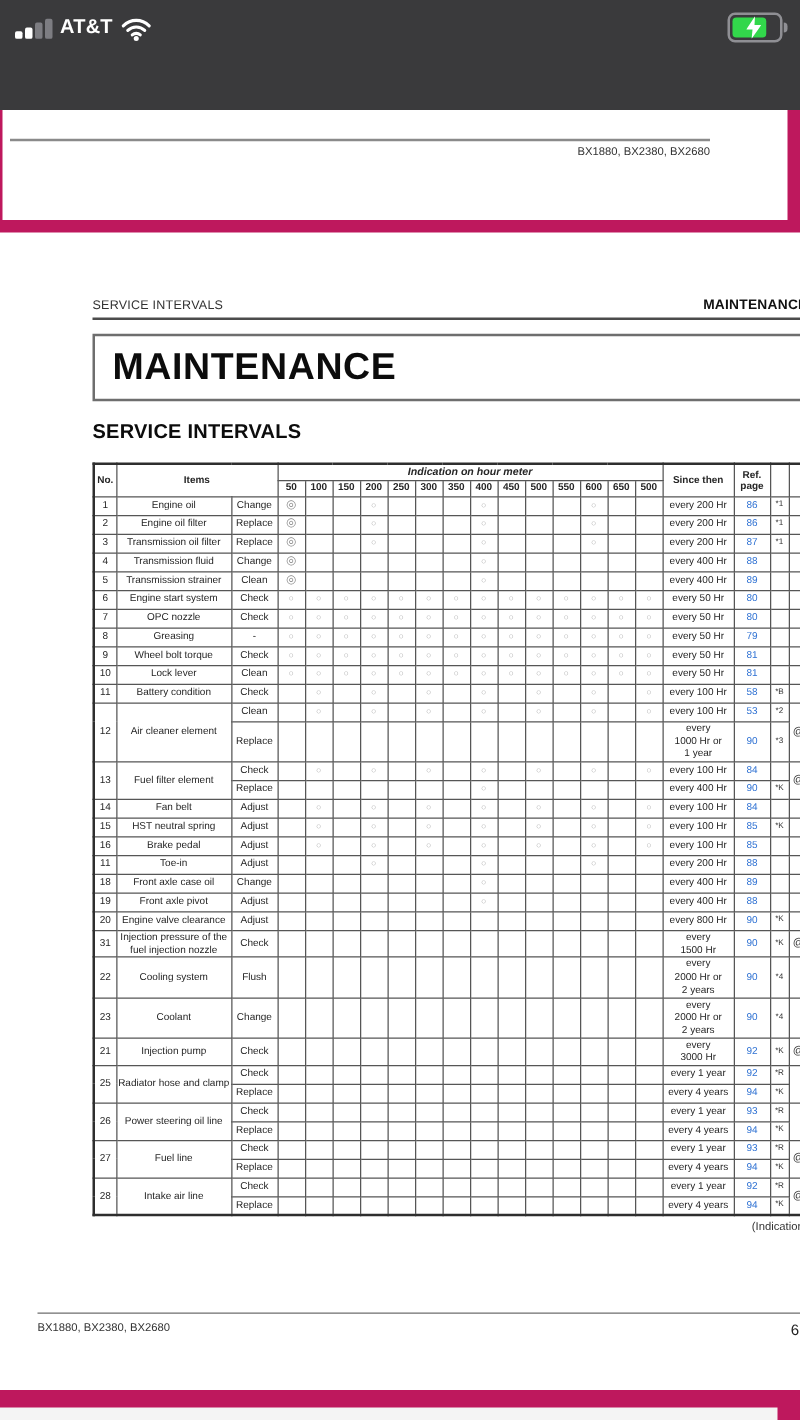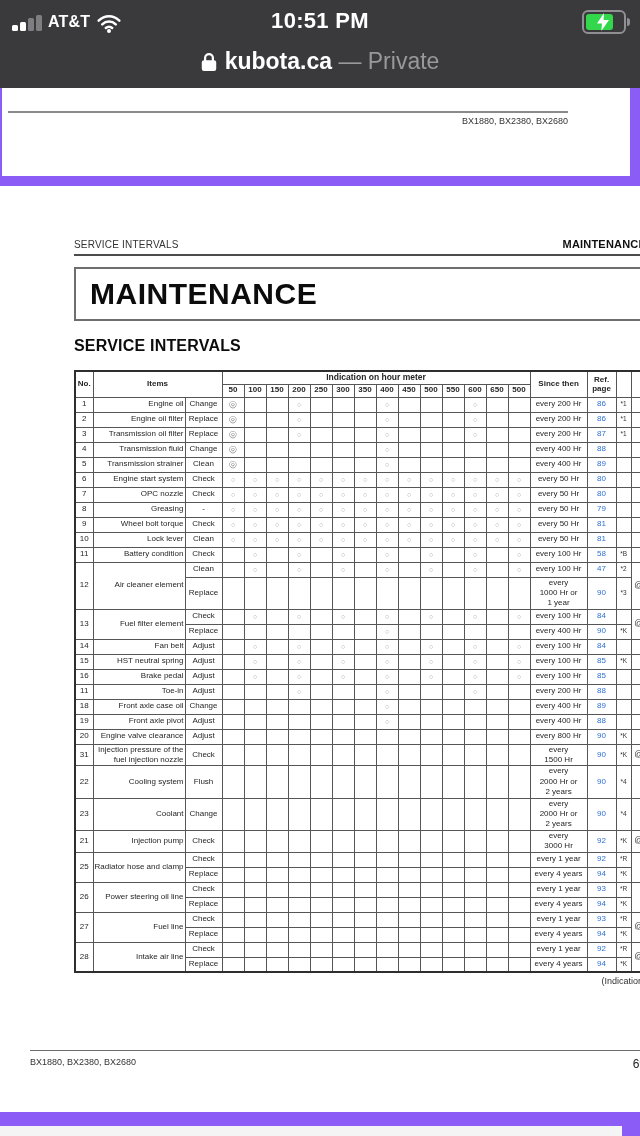--- a/index.html
+++ b/index.html
@@ -18,50 +18,50 @@
   .sb-batt{position:absolute;right:10px;top:10px;display:flex;align-items:center;}
   .batt-body{position:relative;width:40px;height:20px;border:2px solid #8f8f94;border-radius:6px;}
   .batt-fill{position:absolute;left:2px;top:2px;bottom:2px;width:27px;background:#32d74b;border-radius:3px;}
   .batt-bolt{position:absolute;left:13px;top:1px;}
   .batt-nub{width:3px;height:8px;background:#8f8f94;border-radius:0 3px 3px 0;margin-left:1px;}
   .sb-url{position:absolute;left:0;right:0;top:45px;text-align:center;font-size:23px;font-weight:600;color:#fff;line-height:32px;}
   .sb-url .lock{vertical-align:-3px;margin-right:8px;}
   .sb-url .dim{color:#98989d;font-weight:500;}
 
   
-  .pdf{position:absolute;top:88px;left:0;width:640px;height:1048px;background:#8b5cf6;}
+  .pdf{position:absolute;top:88px;left:0;width:640px;height:1048px;background:#be185d;}
   .frag{position:absolute;left:2px;top:0;width:628px;height:88px;background:#fff;}
   .frag-line{position:absolute;left:6px;right:62px;top:23px;border-top:2px solid #8a8a8a;}
   .frag-text{position:absolute;top:28px;right:62px;font-size:9px;color:#333;}
 
   .page{position:absolute;left:0;top:98px;width:622px;height:926px;background:#fff;padding-left:44px;}
   .page-inner{padding:52px 20px 0 30px;}
   .hdr-row{display:flex;justify-content:space-between;align-items:flex-end;border-bottom:2px solid #4c4c4c;padding-bottom:4px;}
   .hdr-left{font-size:10px;color:#333;letter-spacing:0.2px;}
   .hdr-right{font-size:11px;font-weight:700;color:#111;letter-spacing:0.2px;}
   .title-box{margin-top:11px;border:2px solid #6e6e6e;height:50px;display:flex;align-items:center;}
   .title-box .big{font-size:30px;font-weight:700;color:#0c0c0c;letter-spacing:0.5px;padding-left:14px;}
   .sec-head{margin-top:16px;font-size:16px;font-weight:700;color:#0c0c0c;letter-spacing:0.2px;}
 
   
   table.tbl{margin-top:15px;border-collapse:collapse;table-layout:fixed;width:572px;}
   .tbl th,.tbl td{border:1px solid #565656;text-align:center;vertical-align:middle;padding:0 1px;font-size:8px;color:#262626;line-height:1.3;overflow:hidden;}
   .tbl{border:2px solid #2e2e2e;}
   .tbl thead tr{height:13px;}
   .tbl thead th{font-weight:700;font-size:8px;}
-  .tbl thead th.ind{font-size:8.5px;}
+  .tbl thead th.ind{font-size:8.5px;font-style:italic;}
   .tbl thead th.refh{white-space:pre-line;line-height:1.15;}
   .tbl tbody tr{height:15px;}
   td.mark{font-size:7px;color:#a5a5a5;}
   td.mark.big{font-size:9.5px;color:#858585;}
   td.since{white-space:pre-line;font-size:8px;}
   td.ref{color:#2e71d3;}
   td.note{font-size:6.5px;color:#333;padding:0;}
   td.at{font-size:9px;color:#3a3a3a;}
-  td.cell-item{font-size:8px;text-align:right;}
+  td.cell-item{font-size:8px;}
   .continued{text-align:right;font-size:9px;color:#333;margin-top:3px;}
 
   .pm-footer{position:absolute;left:30px;right:20px;top:864px;border-top:1px solid #6e6e6e;padding-top:6px;display:flex;justify-content:space-between;align-items:flex-start;}
   .pm-footer .fl{font-size:9px;color:#333;}
   .pm-footer .fr{font-size:12px;color:#222;}
 
   .page-next{position:absolute;left:0;top:1038px;width:622px;height:10px;background:#f4f4f4;}
 </style>
 </head>
 <body>
@@ -77,35 +77,28 @@
           <i class="b4"></i>
       </span>
       <span class="carrier">AT&amp;T</span>
       <svg class="wifi" width="26" height="19" viewBox="0 0 24 18">
         <path d="M2.2 6.3 C5 3.6 8.3 2.2 12 2.2 C15.7 2.2 19 3.6 21.8 6.3" fill="none" stroke="#fff" stroke-width="2.4" stroke-linecap="round"></path>
         <path d="M5.6 9.8 C7.4 8.1 9.6 7.2 12 7.2 C14.4 7.2 16.6 8.1 18.4 9.8" fill="none" stroke="#fff" stroke-width="2.4" stroke-linecap="round"></path>
         <path d="M9 13.2 C9.9 12.4 10.9 12 12 12 C13.1 12 14.1 12.4 15 13.2" fill="none" stroke="#fff" stroke-width="2.4" stroke-linecap="round"></path>
         <circle cx="12" cy="16" r="1.9" fill="#fff"></circle>
       </svg>
     </div>
-    <div class="sb-time">10:51 PM</div>
     <div class="sb-batt">
       <span class="batt-body">
         <span class="batt-fill"></span>
         <svg class="batt-bolt" width="12" height="18" viewBox="0 0 12 18">
           <polygon points="7,0 0,10.5 5,10.5 4.3,18 12,7 6.6,7" fill="#fff"></polygon>
         </svg>
       </span>
       <span class="batt-nub"></span>
-    </div>
-    <div class="sb-url">
-      <svg class="lock" width="16" height="20" viewBox="0 0 14 18">
-        <path d="M3.5 8 V5.5 a3.5 3.5 0 0 1 7 0 V8" fill="none" stroke="#fff" stroke-width="2"></path>
-        <rect x="0.5" y="7.5" width="13" height="9.5" rx="2" fill="#fff"></rect>
-      </svg><span>kubota.ca</span><span class="dim"> — </span><span class="dim">Private</span>
     </div>
   </div>
 
   <div class="pdf">
 
     <div class="frag">
       <div class="frag-line"></div>
       <div class="frag-text">BX1880, BX2380, BX2680</div>
     </div>
 
@@ -438,21 +431,21 @@
                 <td class="mark">○</td>
                 <td class="mark"></td>
                 <td class="mark">○</td>
                 <td class="mark"></td>
                 <td class="mark">○</td>
                 <td class="mark"></td>
                 <td class="mark">○</td>
                 <td class="mark"></td>
                 <td class="mark">○</td>
                 <td class="since">every 100 Hr</td>
-                <td class="ref">47</td>
+                <td class="ref">53</td>
                 <td class="note">*2</td>
                 <td class="at" rowspan="2">@</td>
               </tr>
               <tr>
                 <td>Replace</td>
                 <td class="mark"></td>
                 <td class="mark"></td>
                 <td class="mark"></td>
                 <td class="mark"></td>
                 <td class="mark"></td>

